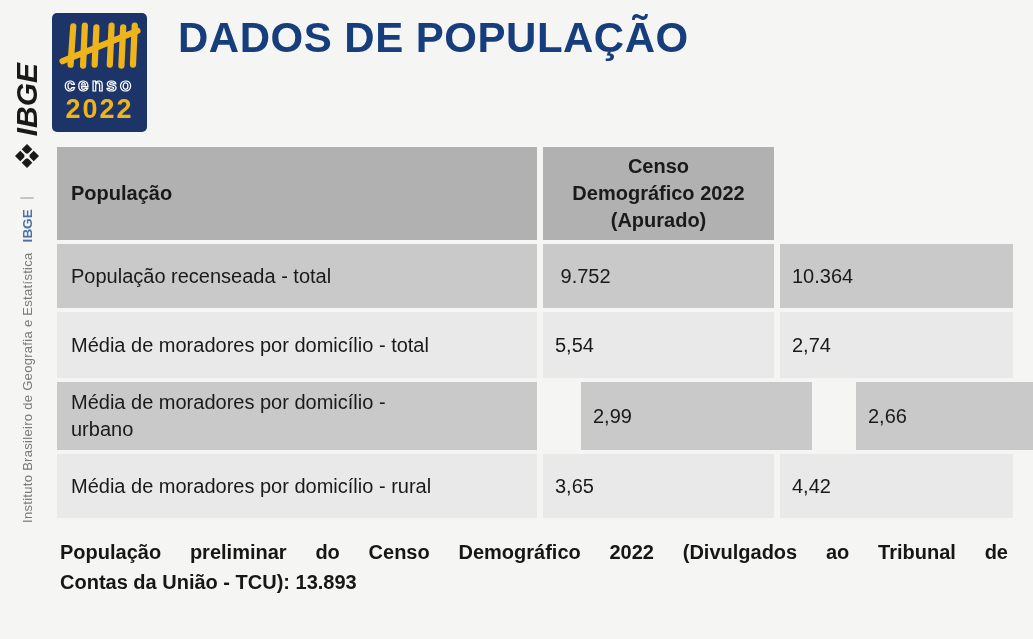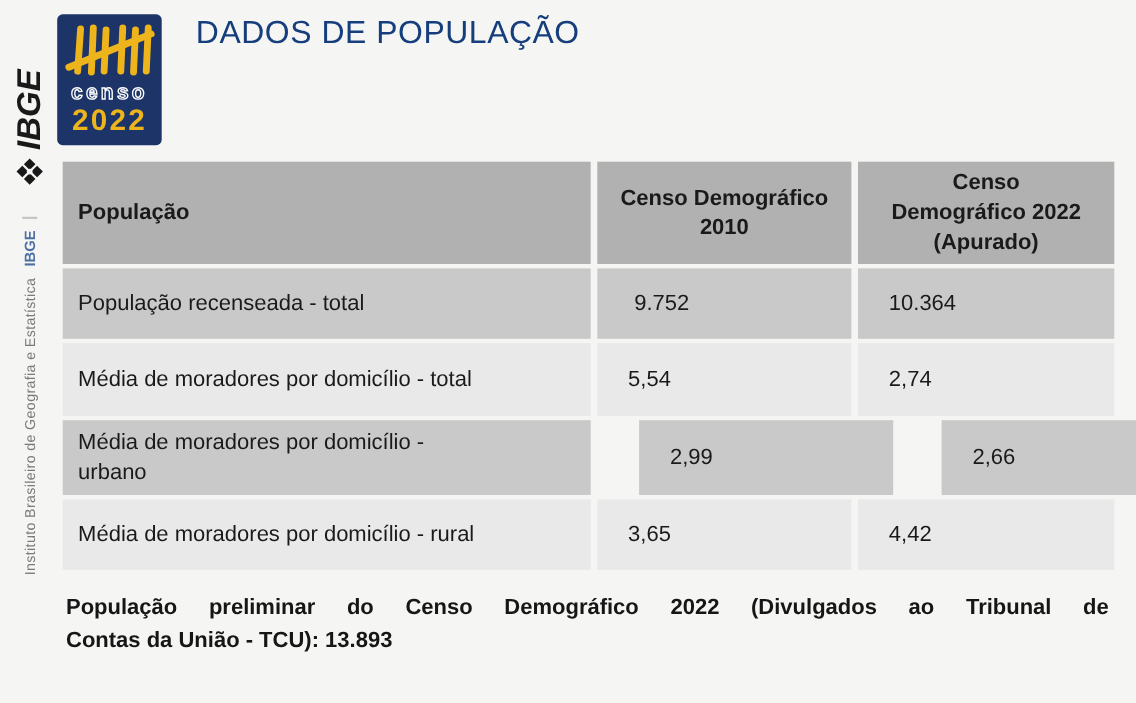--- a/index.html
+++ b/index.html
@@ -66,22 +66,22 @@
   }
   .censo-year{
     font-size:27px;font-weight:800;letter-spacing:2px;
     color:var(--censo-accent);line-height:1;margin-top:2px;
   }
 
   
   .page-title{
     position:absolute;
     left:178px; top:14px;
-    font-size:29px;
-    font-weight:400;
+    font-size:42px;
+    font-weight:700;
     letter-spacing:.5px;
     color:var(--title);
     white-space:nowrap;
   }
 
   
   .pop-table{position:absolute;left:57px;top:147px;width:956px;}
   .t-row{
     display:grid;
     grid-template-columns:480px 231px 233px;
@@ -98,21 +98,21 @@
   }
   .t-row.header{height:93px;}
   .t-row.header .t-cell{background:var(--header-bg);font-weight:700;}
   .t-row.header .t-cell.center{justify-content:center;text-align:center;}
   .t-row.r0{height:64px;}
   .t-row.r1{height:66px;}
   .t-row.r2{height:68px;gap:44px;}
   .t-row.r3{height:64px;}
   .t-row.dark .t-cell{background:var(--row-dark);}
   .t-row.light .t-cell{background:var(--row-light);text-align:right;}
-  .t-cell.value{padding-left:28px;}
+  .t-cell.value{padding-left:12px;}
 
   
   .footer-note{
     position:absolute;
     left:60px; top:538px;
     width:948px;
     font-size:20px;
     font-weight:700;
     color:#161616;
     line-height:29px;
@@ -154,22 +154,20 @@
   </span>
   <span class="censo-word">censo</span>
   <span class="censo-year">2022</span>
 </div>
 
 <h1 class="page-title">DADOS DE POPULAÇÃO</h1>
 
 <div class="pop-table">
   <div class="t-row header">
     <div class="t-cell">População</div>
-    <div class="t-cell center">Censo Demográfico
-2010</div>
     <div class="t-cell center">Censo
 Demográfico 2022
 (Apurado)</div>
   </div>
 
   <div class="t-row r0 dark">
     <div class="t-cell">População recenseada - total</div>
     <div class="t-cell value"> 9.752</div>
     <div class="t-cell value">10.364</div>
   </div>

